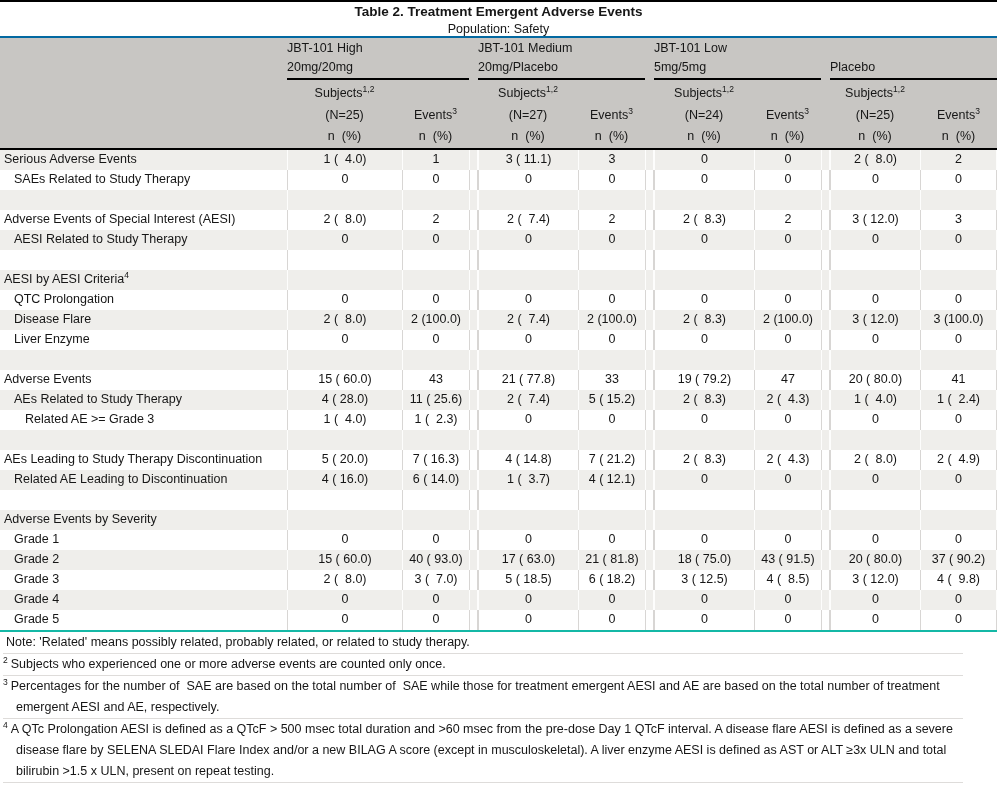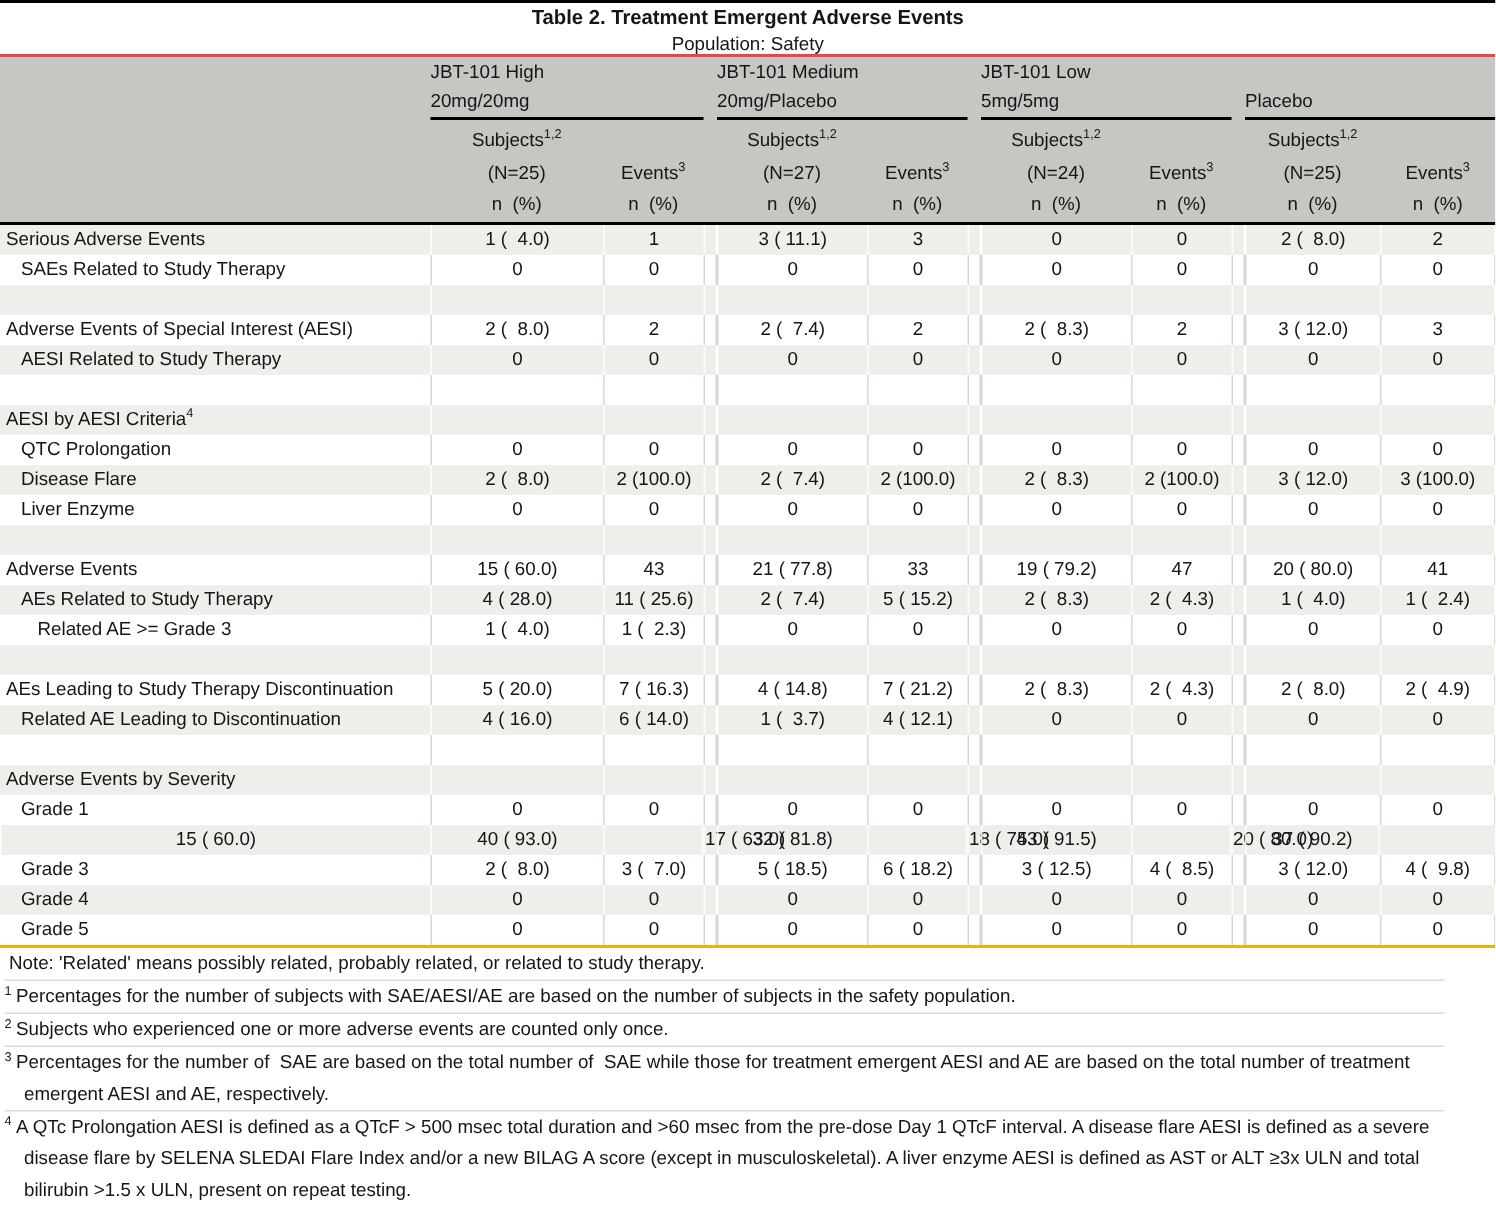--- a/index.html
+++ b/index.html
@@ -6,21 +6,21 @@
   html,body { background:#ffffff; }
   body {
     width:997px; height:803px;
     font-family:"Liberation Sans", sans-serif;
     color:#161616;
     overflow:hidden;
   }
   .page { width:997px; height:803px; border-top:2px solid #000; overflow:hidden; }
 
   
-  .titles { height:36px; border-bottom:2px solid #ef4444; text-align:center; padding-top:1px; background:#fff; }
+  .titles { height:36px; border-bottom:2px solid #0369a1; text-align:center; padding-top:1px; background:#fff; }
   .title { font-size:13.5px; font-weight:bold; line-height:18px; }
   .subtitle { font-size:12.5px; line-height:17px; }
 
   
   .grid { display:grid; grid-template-columns:287px 115px 67px 9px 100px 67px 9px 100px 67px 9px 90px 77px; }
 
   
   .thead { background:#c8c6c3; border-bottom:2px solid #000; }
   .hrow { width:997px; }
   .hA { height:42px; }
@@ -29,21 +29,21 @@
   .hB { height:24px; }
   .hB .hcell { line-height:27px; }
   .hC { height:24px; }
   .hC .hcell { line-height:23px; }
   .hD { height:20px; }
   .hD .hcell { line-height:17px; }
   .hcell { text-align:center; font-size:12.5px; white-space:pre; }
   sup { font-size:8.5px; line-height:0; vertical-align:super; }
 
   
-  .tbody { border-bottom:2px solid #eab308; }
+  .tbody { border-bottom:2px solid #14b8a6; }
   .trow { height:20px; width:997px; }
   .trow.g { background:#efeeeb; --bc:rgba(255,255,255,.85); }
   .trow.w { background:#ffffff; --bc:#d8d6d4; }
   .tcell { height:20px; line-height:19px; font-size:12.5px; overflow:visible; }
   .lcell { white-space:pre; }
   .ind0 { padding-left:4px; }
   .ind1 { padding-left:14px; }
   .ind2 { padding-left:25px; }
   .vcell { text-align:center; white-space:pre; border-left:1px solid var(--bc); }
   .vcell.last { border-right:1px solid var(--bc); }
@@ -407,25 +407,26 @@
         <div class="tcell vcell">0</div>
         <div class="tcell vcell">0</div>
         <div class="tcell spcell"></div>
         <div class="tcell vcell">0</div>
         <div class="tcell vcell">0</div>
         <div class="tcell spcell"></div>
         <div class="tcell vcell">0</div>
         <div class="tcell vcell last">0</div>
       </div>
       <div class="trow grid g">
+        <div class="tcell lcell ind1"><span>Grade 2</span><sup></sup></div>
         <div class="tcell vcell">15 ( 60.0)</div>
         <div class="tcell vcell">40 ( 93.0)</div>
         <div class="tcell spcell"></div>
         <div class="tcell vcell">17 ( 63.0)</div>
-        <div class="tcell vcell">32 ( 81.8)</div>
+        <div class="tcell vcell">21 ( 81.8)</div>
         <div class="tcell spcell"></div>
         <div class="tcell vcell">18 ( 75.0)</div>
         <div class="tcell vcell">43 ( 91.5)</div>
         <div class="tcell spcell"></div>
         <div class="tcell vcell">20 ( 80.0)</div>
         <div class="tcell vcell last">37 ( 90.2)</div>
       </div>
       <div class="trow grid w">
         <div class="tcell lcell ind1"><span>Grade 3</span><sup></sup></div>
         <div class="tcell vcell">2 (  8.0)</div>
@@ -465,19 +466,18 @@
         <div class="tcell vcell">0</div>
         <div class="tcell vcell">0</div>
         <div class="tcell spcell"></div>
         <div class="tcell vcell">0</div>
         <div class="tcell vcell last">0</div>
       </div>
     </div>
 
   <div class="footnotes">
     <div class="fn"><sup></sup><span>Note: 'Related' means possibly related, probably related, or related to study therapy.</span></div>
-    <div class="fn"><sup>1</sup><span>Percentages for the number of subjects with SAE/AESI/AE are based on the number of subjects in the safety population.</span></div>
     <div class="fn"><sup>2</sup><span>Subjects who experienced one or more adverse events are counted only once.</span></div>
     <div class="fn"><sup>3</sup><span>Percentages for the number of  SAE are based on the total number of  SAE while those for treatment emergent AESI and AE are based on the total number of treatment emergent AESI and AE, respectively.</span></div>
     <div class="fn"><sup>4</sup><span>A QTc Prolongation AESI is defined as a QTcF &gt; 500 msec total duration and &gt;60 msec from the pre-dose Day 1 QTcF interval. A disease flare AESI is defined as a severe disease flare by SELENA SLEDAI Flare Index and/or a new BILAG A score (except in musculoskeletal). A liver enzyme AESI is defined as AST or ALT ≥3x ULN and total bilirubin &gt;1.5 x ULN, present on repeat testing.</span></div>
   </div>
 
 </div>
 
 </body></html>

